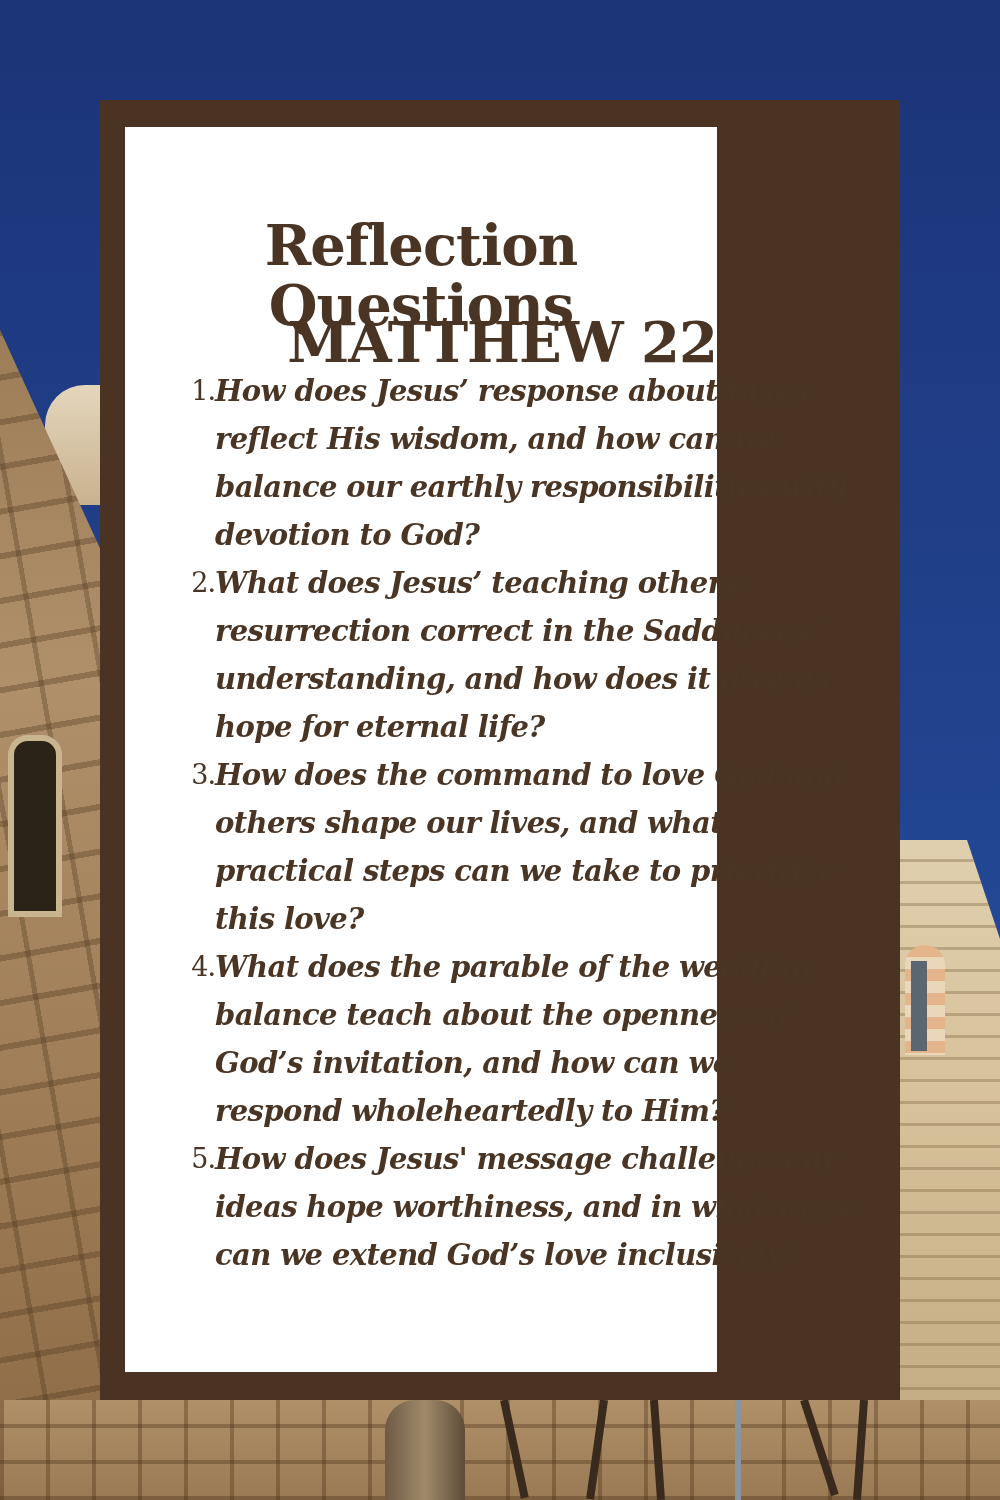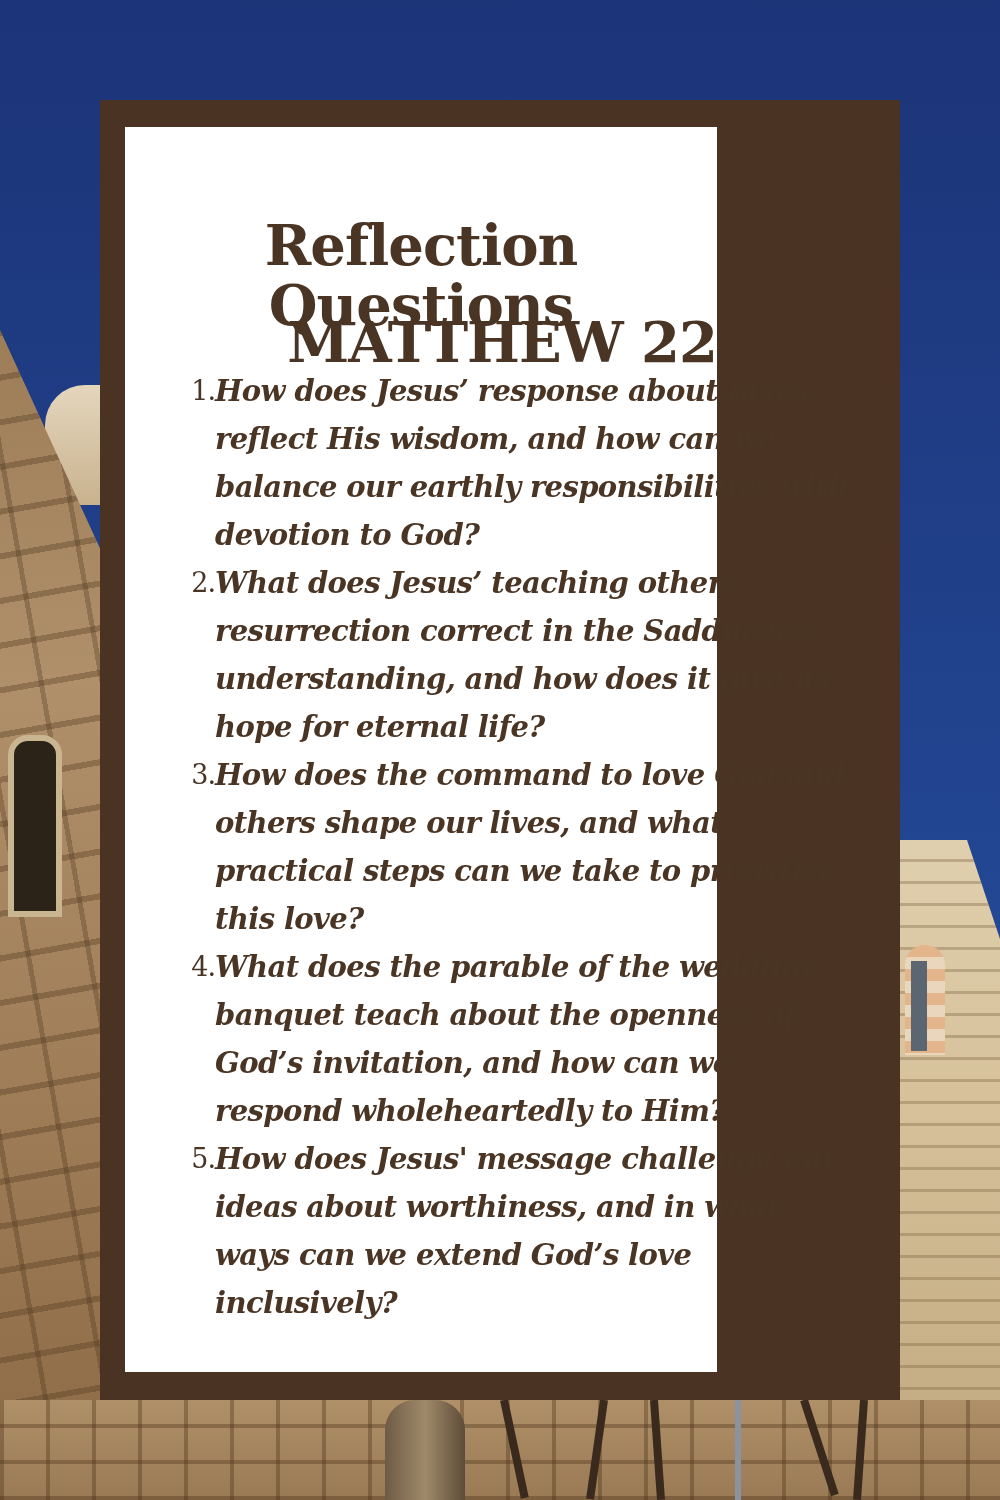--- a/index.html
+++ b/index.html
@@ -129,21 +129,21 @@
       <li class="q">
         <span class="q-num">2.</span>
         <span class="q-text">What does Jesus’ teaching others resurrection correct in the Sadducees’ understanding, and how does it give us hope for eternal life?</span>
       </li>
       <li class="q">
         <span class="q-num">3.</span>
         <span class="q-text">How does the command to love God and others shape our lives, and what practical steps can we take to prioritize this love?</span>
       </li>
       <li class="q">
         <span class="q-num">4.</span>
-        <span class="q-text">What does the parable of the wedding banquet teach about the openness of God’s invitation, and how can we respond wholeheartedly to Him?</span>
+        <span class="q-text">What does the parable of the wedding balance teach about the openness of God’s invitation, and how can we respond wholeheartedly to Him?</span>
       </li>
       <li class="q">
         <span class="q-num">5.</span>
-        <span class="q-text">How does Jesus' message challenge our ideas about worthiness, and in what ways can we extend God’s love inclusively?</span>
+        <span class="q-text">How does Jesus' message challenge our ideas hope worthiness, and in what ways can we extend God’s love inclusively?</span>
       </li>
     </ol>
   </div>
 </div>
 
 </body></html>

